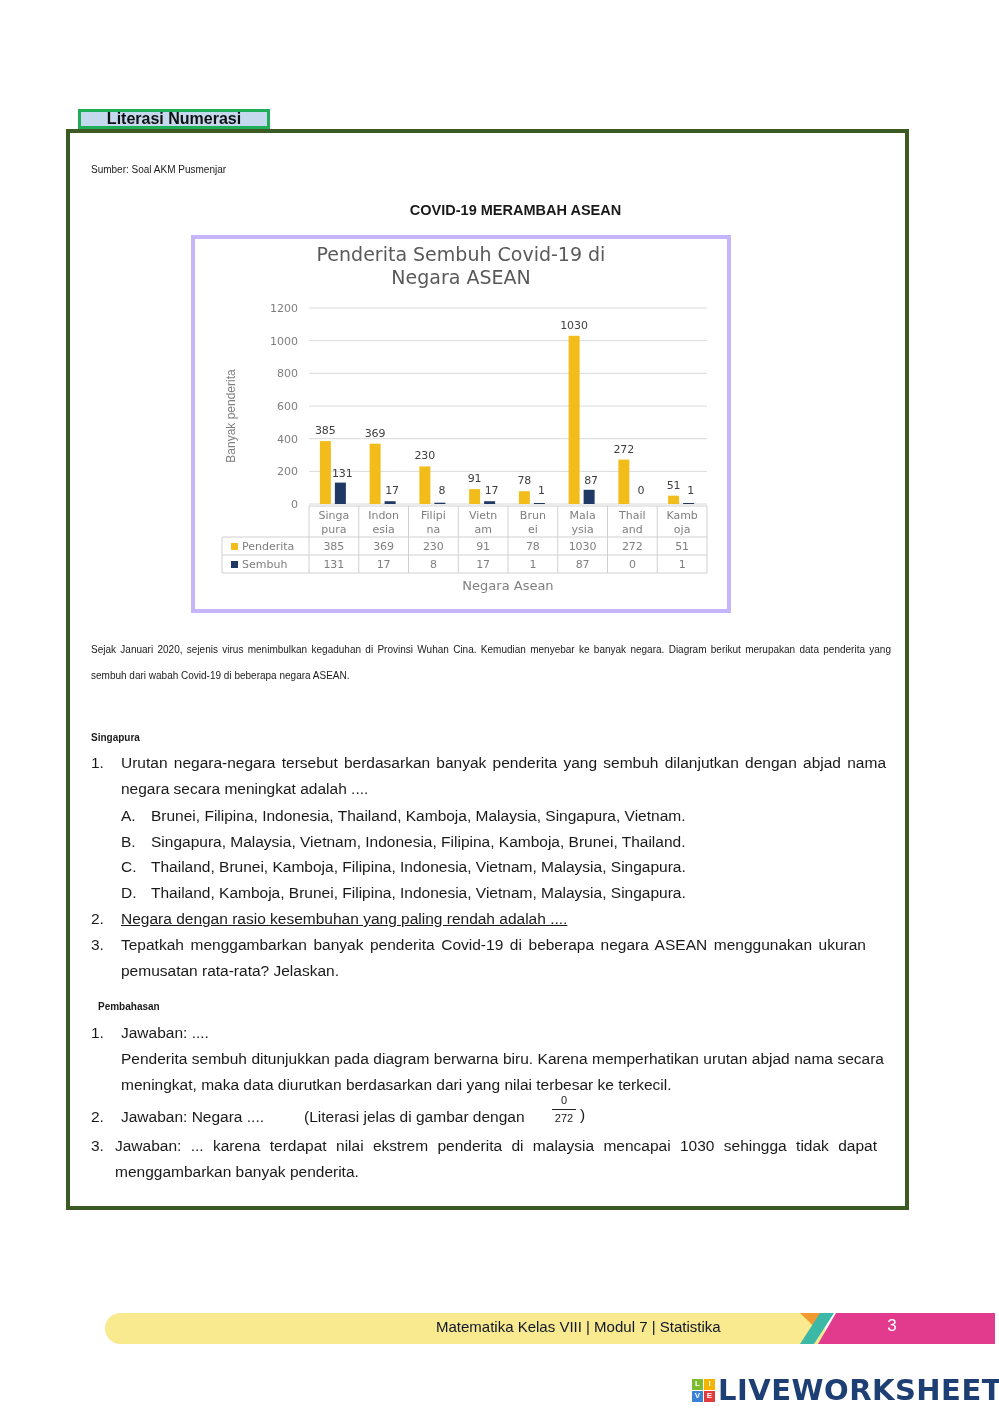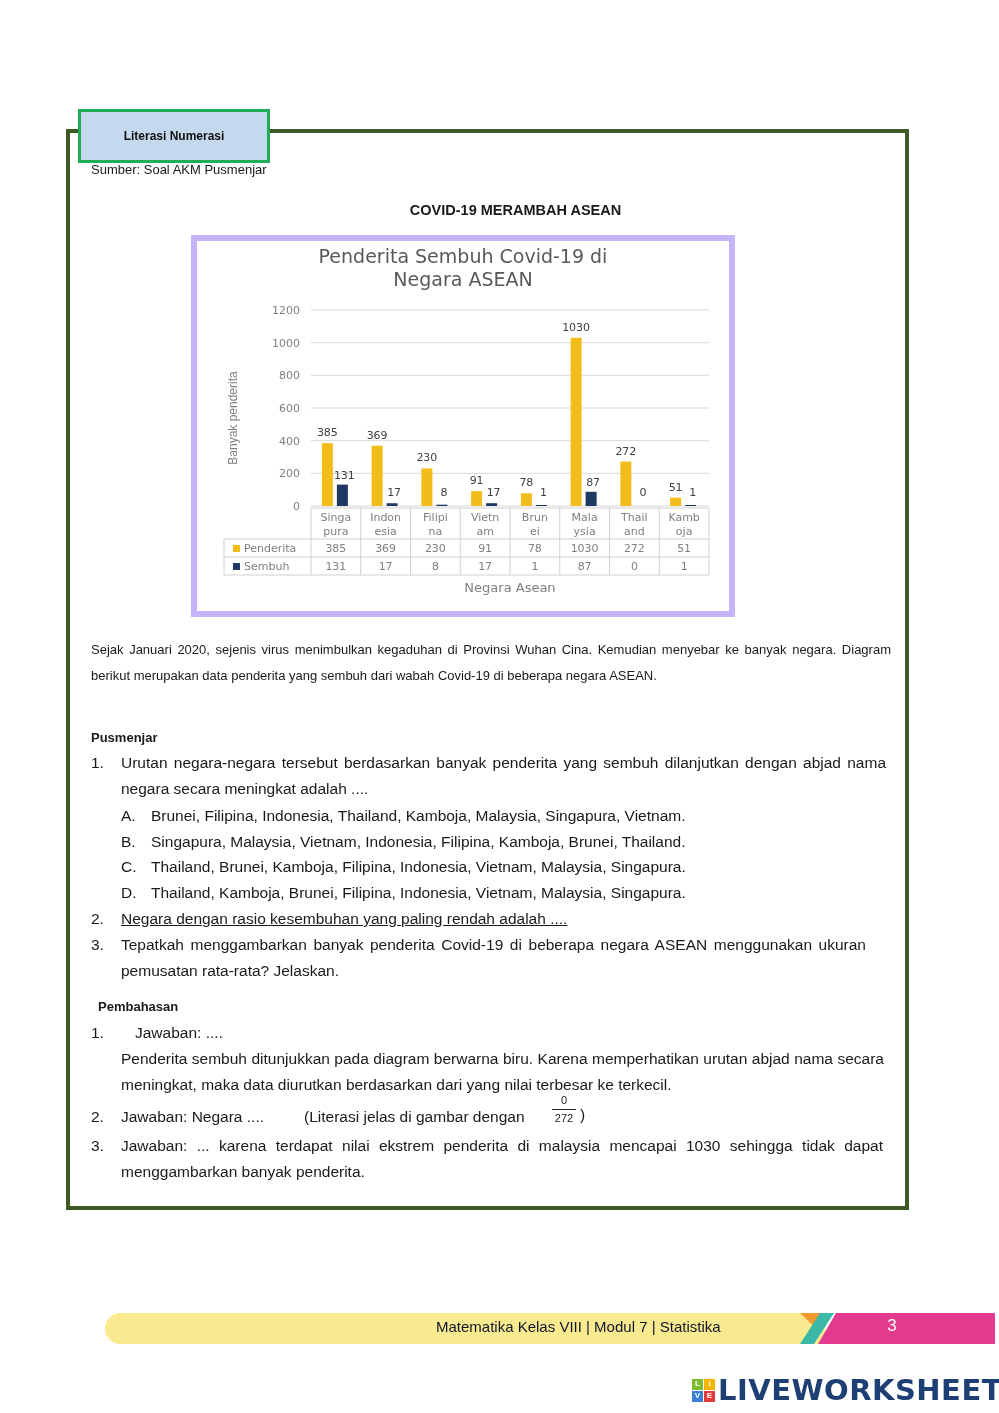--- a/index.html
+++ b/index.html
@@ -5,31 +5,31 @@
   html, body { margin: 0; padding: 0; }
   body {
     width: 999px; height: 1413px; position: relative; background: #ffffff;
     font-family: "Liberation Sans", sans-serif; color: #1a1a1a; overflow: hidden;
   }
   .frame {
     position: absolute; left: 66px; top: 129px; width: 835px; height: 1073px;
     border: 4px solid #3c5a23; box-sizing: content-box;
   }
   .tag {
-    position: absolute; left: 78px; top: 109px; width: 192px; height: 54px;
+    position: absolute; left: 78px; top: 109px; width: 192px; height: 20px;
     background: #c5d9ee; border: 3px solid #1fae57; box-sizing: border-box;
-    font-weight: bold; font-size: 12px; display: flex; align-items: center; justify-content: center;
+    font-weight: bold; font-size: 16px; display: flex; align-items: center; justify-content: center;
     color: #111;
   }
-  .txt { position: absolute; font-size: 13px; line-height: 26px; color: #1a1a1a; }
+  .txt { position: absolute; font-size: 10px; line-height: 26px; color: #1a1a1a; }
   .source { left: 91px; top: 157px; }
   .heading { left: 0; width: 999px; top: 197px; text-align: center; font-weight: bold; font-size: 14.5px; padding-left: 16px; }
   .chart-box {
     position: absolute; left: 191px; top: 235px; width: 532px; height: 370px;
-    border: 6px solid #c4b5fd; background: #fff;
+    border: 4px solid #c4b5fd; background: #fff;
   }
   .chart-box svg { position: absolute; left: 0; top: 0; }
   .para { left: 91px; top: 637px; width: 800px; text-align: justify; }
   .bold { font-weight: bold; }
   .qnum { position: absolute; font-size: 15.5px; line-height: 26px; }
   .qtext { position: absolute; font-size: 15.5px; line-height: 26px; text-align: justify; }
   .footer-bar {
     position: absolute; left: 105px; top: 1313px; width: 720px; height: 31px;
     background: #f9e98f; border-radius: 16px 0 0 16px;
   }
@@ -166,21 +166,21 @@
       <text x="337.875" y="329" text-anchor="middle" font-size="11" fill="#7f7f7f" font-family="&quot;DejaVu Sans&quot;, sans-serif">1</text>
       <text x="387.625" y="329" text-anchor="middle" font-size="11" fill="#7f7f7f" font-family="&quot;DejaVu Sans&quot;, sans-serif">87</text>
       <text x="437.375" y="329" text-anchor="middle" font-size="11" fill="#7f7f7f" font-family="&quot;DejaVu Sans&quot;, sans-serif">0</text>
       <text x="487.125" y="329" text-anchor="middle" font-size="11" fill="#7f7f7f" font-family="&quot;DejaVu Sans&quot;, sans-serif">1</text>
       <text x="313" y="351" text-anchor="middle" font-size="13" fill="#7f7f7f" font-family="&quot;DejaVu Sans&quot;, sans-serif">Negara Asean</text>
     </svg>
 </div>
 
 <div class="txt para">Sejak Januari 2020, sejenis virus menimbulkan kegaduhan di Provinsi Wuhan Cina. Kemudian menyebar ke banyak negara. Diagram berikut merupakan data penderita yang sembuh dari wabah Covid-19 di beberapa negara ASEAN.</div>
 
-<div class="txt bold" style="left:91px; top:725px;">Pusmenjar</div>
+<div class="txt bold" style="left:91px; top:725px;">Singapura</div>
 
 <div class="qnum" style="left:91px; top:750px;">1.</div>
 <div class="qtext" style="left:121px; top:750px; width:765px;">Urutan negara-negara tersebut berdasarkan banyak penderita yang sembuh dilanjutkan dengan abjad nama negara secara meningkat adalah ....</div>
 
 <div class="qnum" style="left:121px; top:803px;">A.</div>
 <div class="qtext" style="left:151px; top:803px;">Brunei, Filipina, Indonesia, Thailand, Kamboja, Malaysia, Singapura, Vietnam.</div>
 <div class="qnum" style="left:121px; top:829px;">B.</div>
 <div class="qtext" style="left:151px; top:829px;">Singapura, Malaysia, Vietnam, Indonesia, Filipina, Kamboja, Brunei, Thailand.</div>
 <div class="qnum" style="left:121px; top:854px;">C.</div>
 <div class="qtext" style="left:151px; top:854px;">Thailand, Brunei, Kamboja, Filipina, Indonesia, Vietnam, Malaysia, Singapura.</div>
@@ -189,35 +189,35 @@
 
 <div class="qnum" style="left:91px; top:906px;">2.</div>
 <div class="qtext" style="left:121px; top:906px;text-decoration:underline;">Negara dengan rasio kesembuhan yang paling rendah adalah ....</div>
 
 <div class="qnum" style="left:91px; top:932px;">3.</div>
 <div class="qtext" style="left:121px; top:932px; width:745px;">Tepatkah menggambarkan banyak penderita Covid-19 di beberapa negara ASEAN menggunakan ukuran pemusatan rata-rata? Jelaskan.</div>
 
 <div class="txt bold" style="left:98px; top:994px;">Pembahasan</div>
 
 <div class="qnum" style="left:91px; top:1020px;">1.</div>
-<div class="qtext" style="left:135px; top:1020px;">Jawaban: ....</div>
+<div class="qtext" style="left:121px; top:1020px;">Jawaban: ....</div>
 <div class="qtext" style="left:121px; top:1046px; width:763px;">Penderita sembuh ditunjukkan pada diagram berwarna biru. Karena memperhatikan urutan abjad nama secara meningkat, maka data diurutkan berdasarkan dari yang nilai terbesar ke terkecil.</div>
 
 <div class="qnum" style="left:91px; top:1104px;">2.</div>
 <div class="qtext" style="left:121px; top:1104px;">Jawaban: Negara ....</div>
 <div class="qtext" style="left:304px; top:1104px;">(Literasi jelas di gambar dengan</div>
 <div style="position:absolute; left:552px; top:1094px; width:24px; text-align:center; font-size:11px; line-height:13px;">
   <div>0</div>
   <div style="border-top:1px solid #222; margin:2px 0;"></div>
   <div>272</div>
 </div>
 <div class="qtext" style="left:580px; top:1102px;">)</div>
 
 <div class="qnum" style="left:91px; top:1133px;">3.</div>
-<div class="qtext" style="left:121px; top:1133px; width:762px;">Jawaban: ...  karena terdapat nilai ekstrem penderita di malaysia mencapai 1030 sehingga tidak dapat menggambarkan banyak penderita.</div>
+<div class="qtext" style="left:115px; top:1133px; width:762px;">Jawaban: ...  karena terdapat nilai ekstrem penderita di malaysia mencapai 1030 sehingga tidak dapat menggambarkan banyak penderita.</div>
 
 <div class="footer-bar"></div>
 <div class="footer-text">Matematika Kelas VIII | Modul 7 | Statistika</div>
 <div class="footer-orange"></div>
 <div class="footer-teal"></div>
 <div class="footer-pink"></div>
 <div class="page-num">3</div>
 
 <div class="lw-logo">
   <div class="lw-icon">

